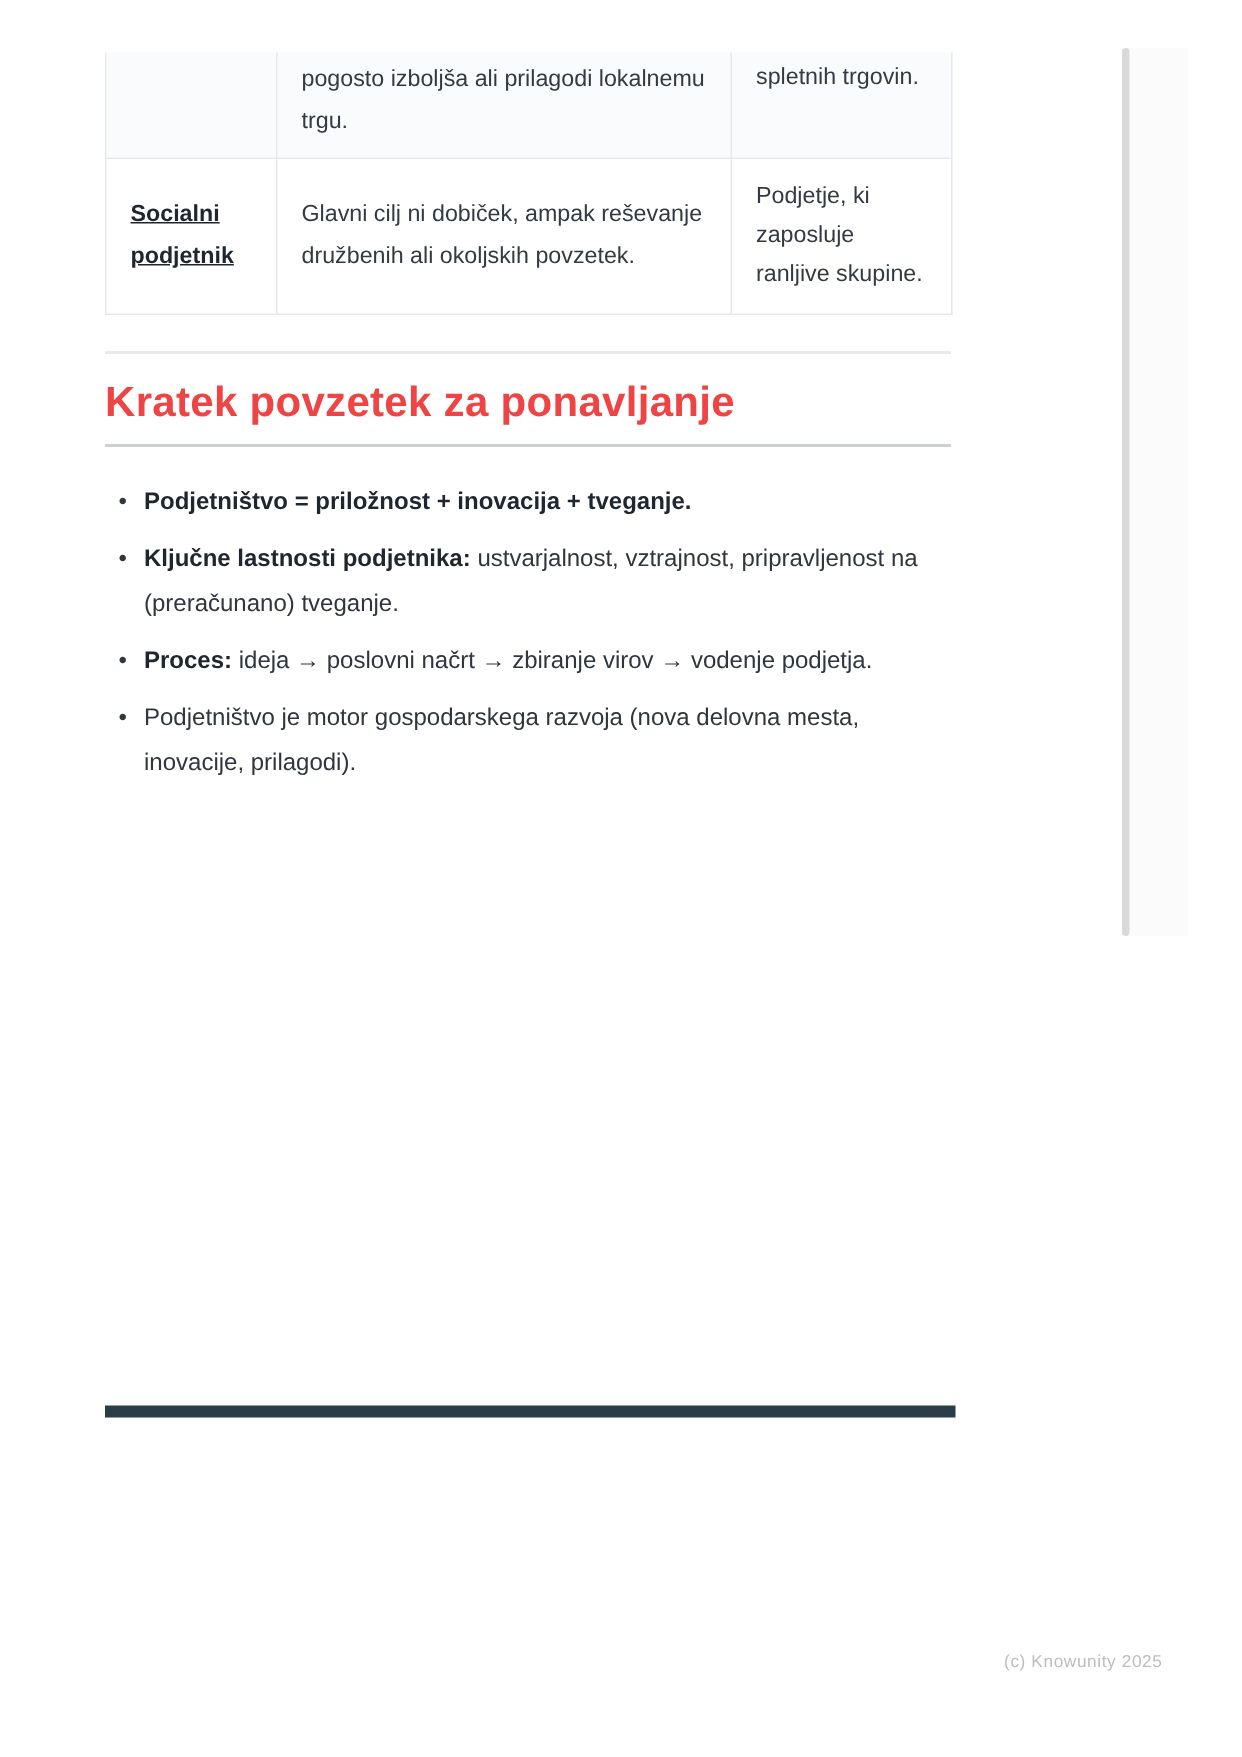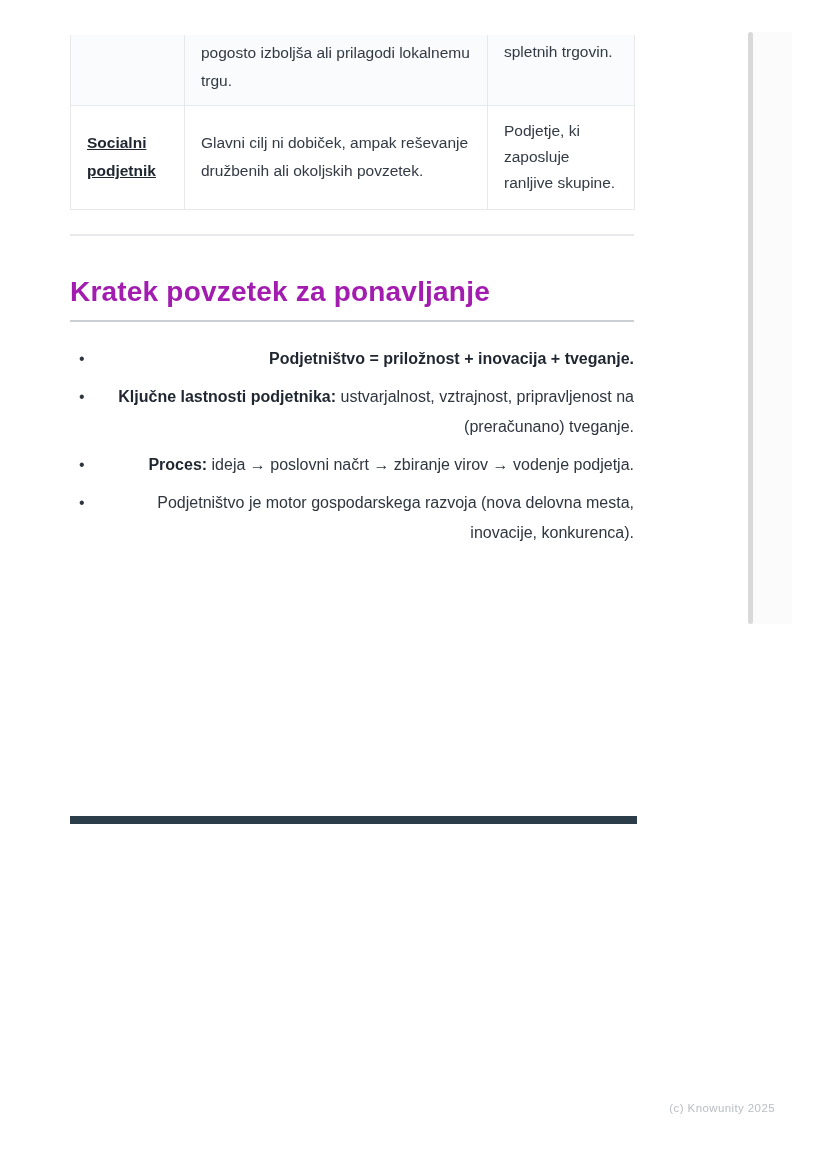--- a/index.html
+++ b/index.html
@@ -5,21 +5,21 @@
   * { margin: 0; padding: 0; box-sizing: border-box; }
   html, body {
     width: 828px; height: 1171px;
     background: #ffffff;
     font-family: "Liberation Sans", sans-serif;
     overflow: hidden;
     position: relative;
   }
   .page {
     position: absolute;
-    left: 0; top: 0; width: 828px; height: 824px;
+    left: 0; top: 0; width: 828px; height: 945px;
     background: #ffffff;
     padding-left: 46px;
   }
   .content {
     position: absolute;
     left: 70px; top: 0;
     width: 564px;
   }
 
   
@@ -48,39 +48,38 @@
   .doc-table td.c3 { width: 147px; line-height: 1.7; }
   .doc-table tr.row-main td { height: 104px; background: #ffffff; }
 
   
   .divider {
     margin-top: 24px;
     border: none;
     border-top: 2px solid #e7e9ec;
   }
   h1.summary-heading {
-    margin-top: 40px;
+    margin-top: 16px;
     font-size: 28px;
     font-weight: bold;
-    color: #a21caf;
+    color: #ef4444;
     letter-spacing: 0.2px;
   }
   .heading-underline {
     margin-top: 12px;
     border: none;
     border-top: 2px solid #cbd0d6;
   }
   ul.summary-list {
     margin-top: 22px;
     padding-left: 26px;
     color: #30363f;
     font-size: 16px;
     line-height: 1.92;
     list-style: none;
-    text-align: right;
   }
   ul.summary-list li {
     position: relative;
     margin-bottom: 7px;
   }
   ul.summary-list li::before {
     content: "•";
     position: absolute;
     left: -17px;
     top: 0;
@@ -154,21 +153,21 @@
       <li>
         <span class="b">Podjetništvo = priložnost + inovacija + tveganje.</span><span></span>
       </li>
       <li>
         <span class="b">Ključne lastnosti podjetnika:</span><span> ustvarjalnost, vztrajnost, pripravljenost na (preračunano) tveganje.</span>
       </li>
       <li>
         <span class="b">Proces:</span><span> ideja → poslovni načrt → zbiranje virov → vodenje podjetja.</span>
       </li>
       <li>
-        <span class="b"></span><span>Podjetništvo je motor gospodarskega razvoja (nova delovna mesta, inovacije, konkurenca).</span>
+        <span class="b"></span><span>Podjetništvo je motor gospodarskega razvoja (nova delovna mesta, inovacije, prilagodi).</span>
       </li>
     </ul>
 
   </div>
 
   <div class="side-panel"></div>
   <div class="scrollbar-track"></div>
 
   <div class="footer-credit">(c) Knowunity 2025</div>
 

